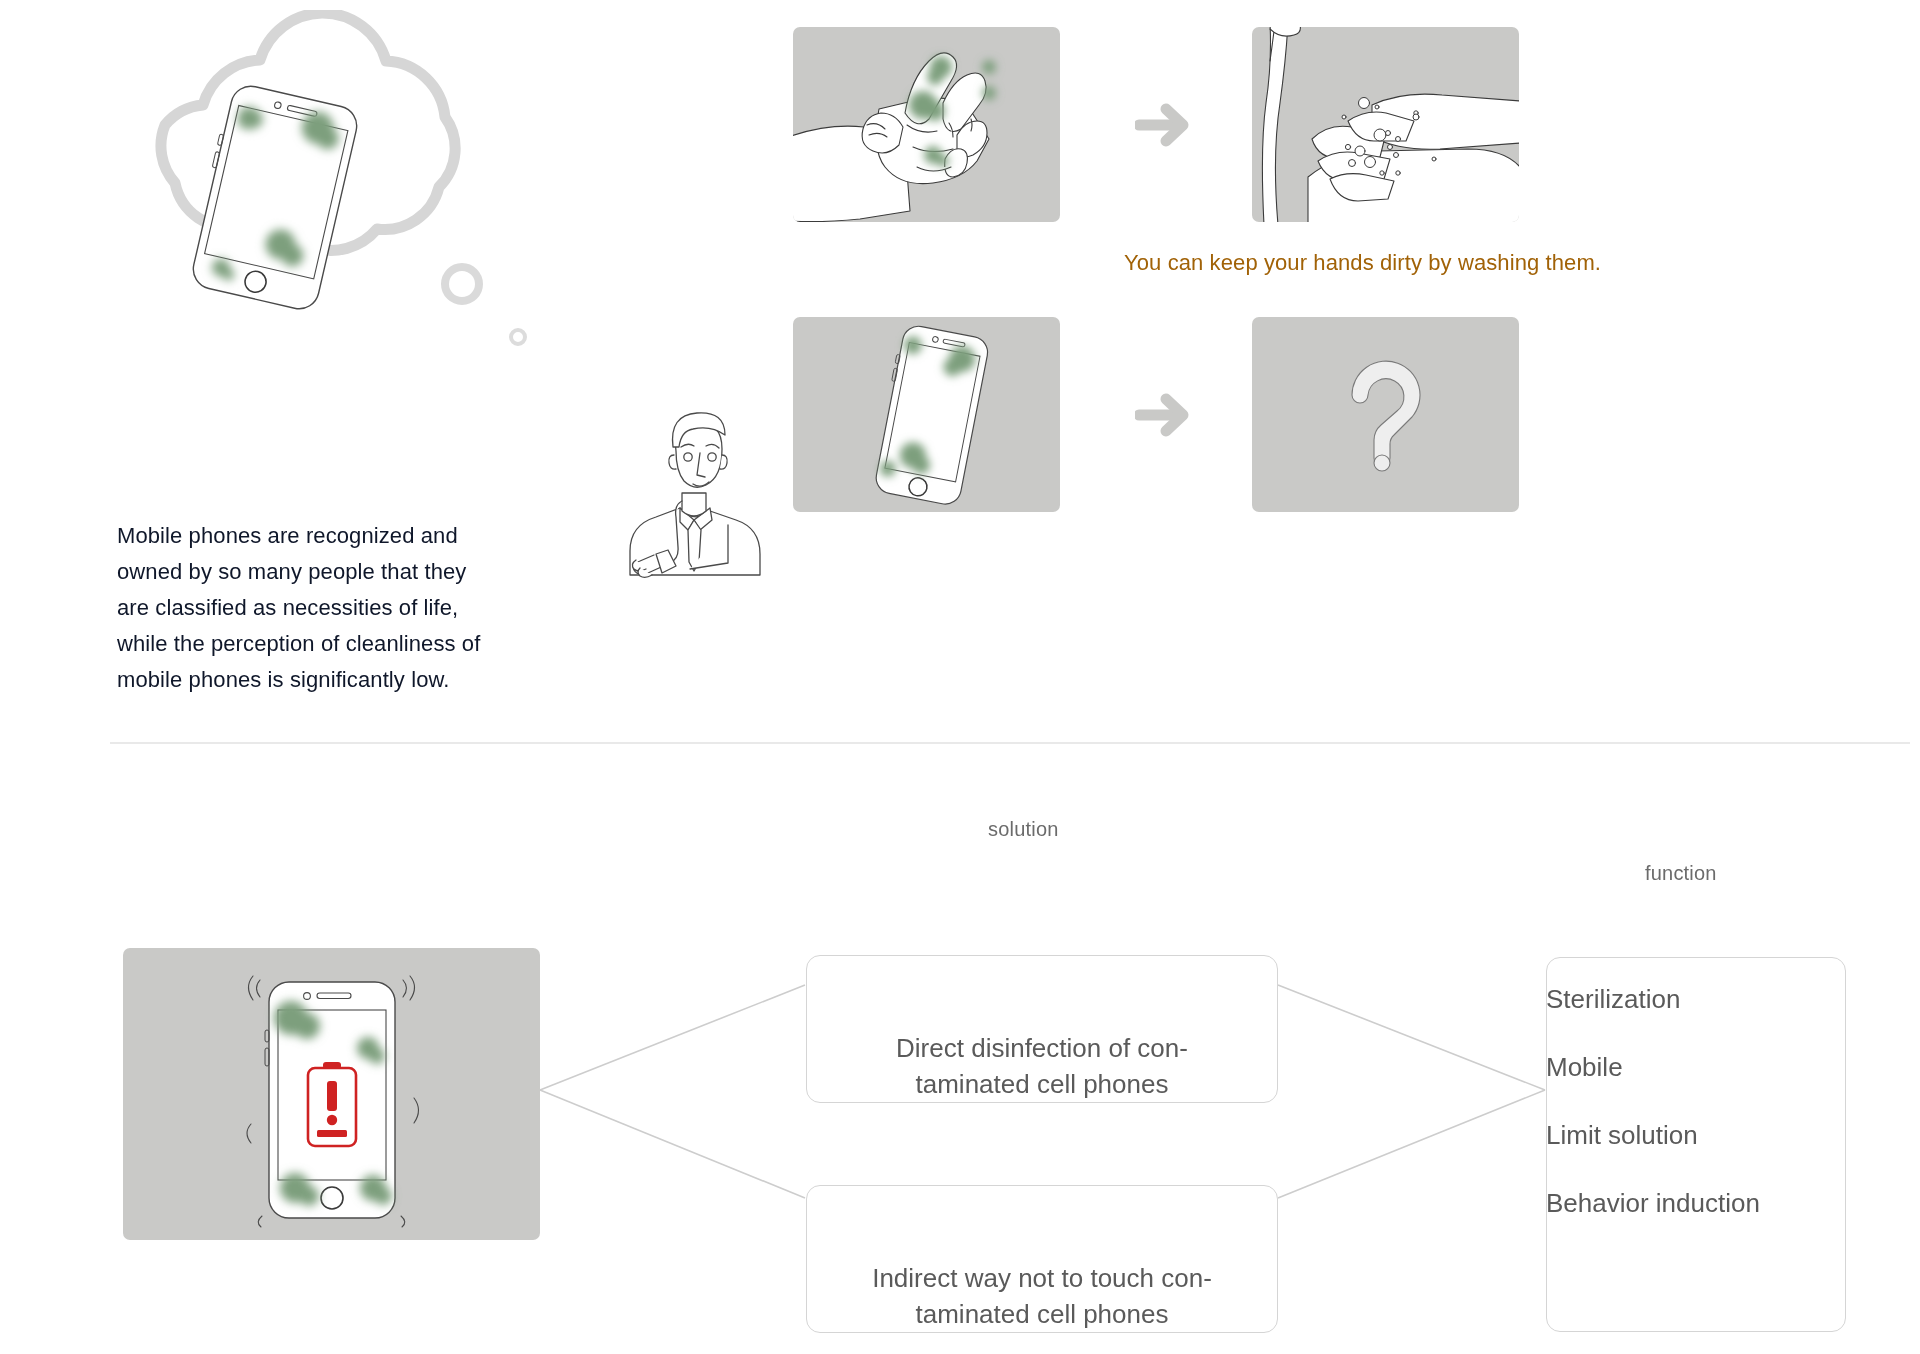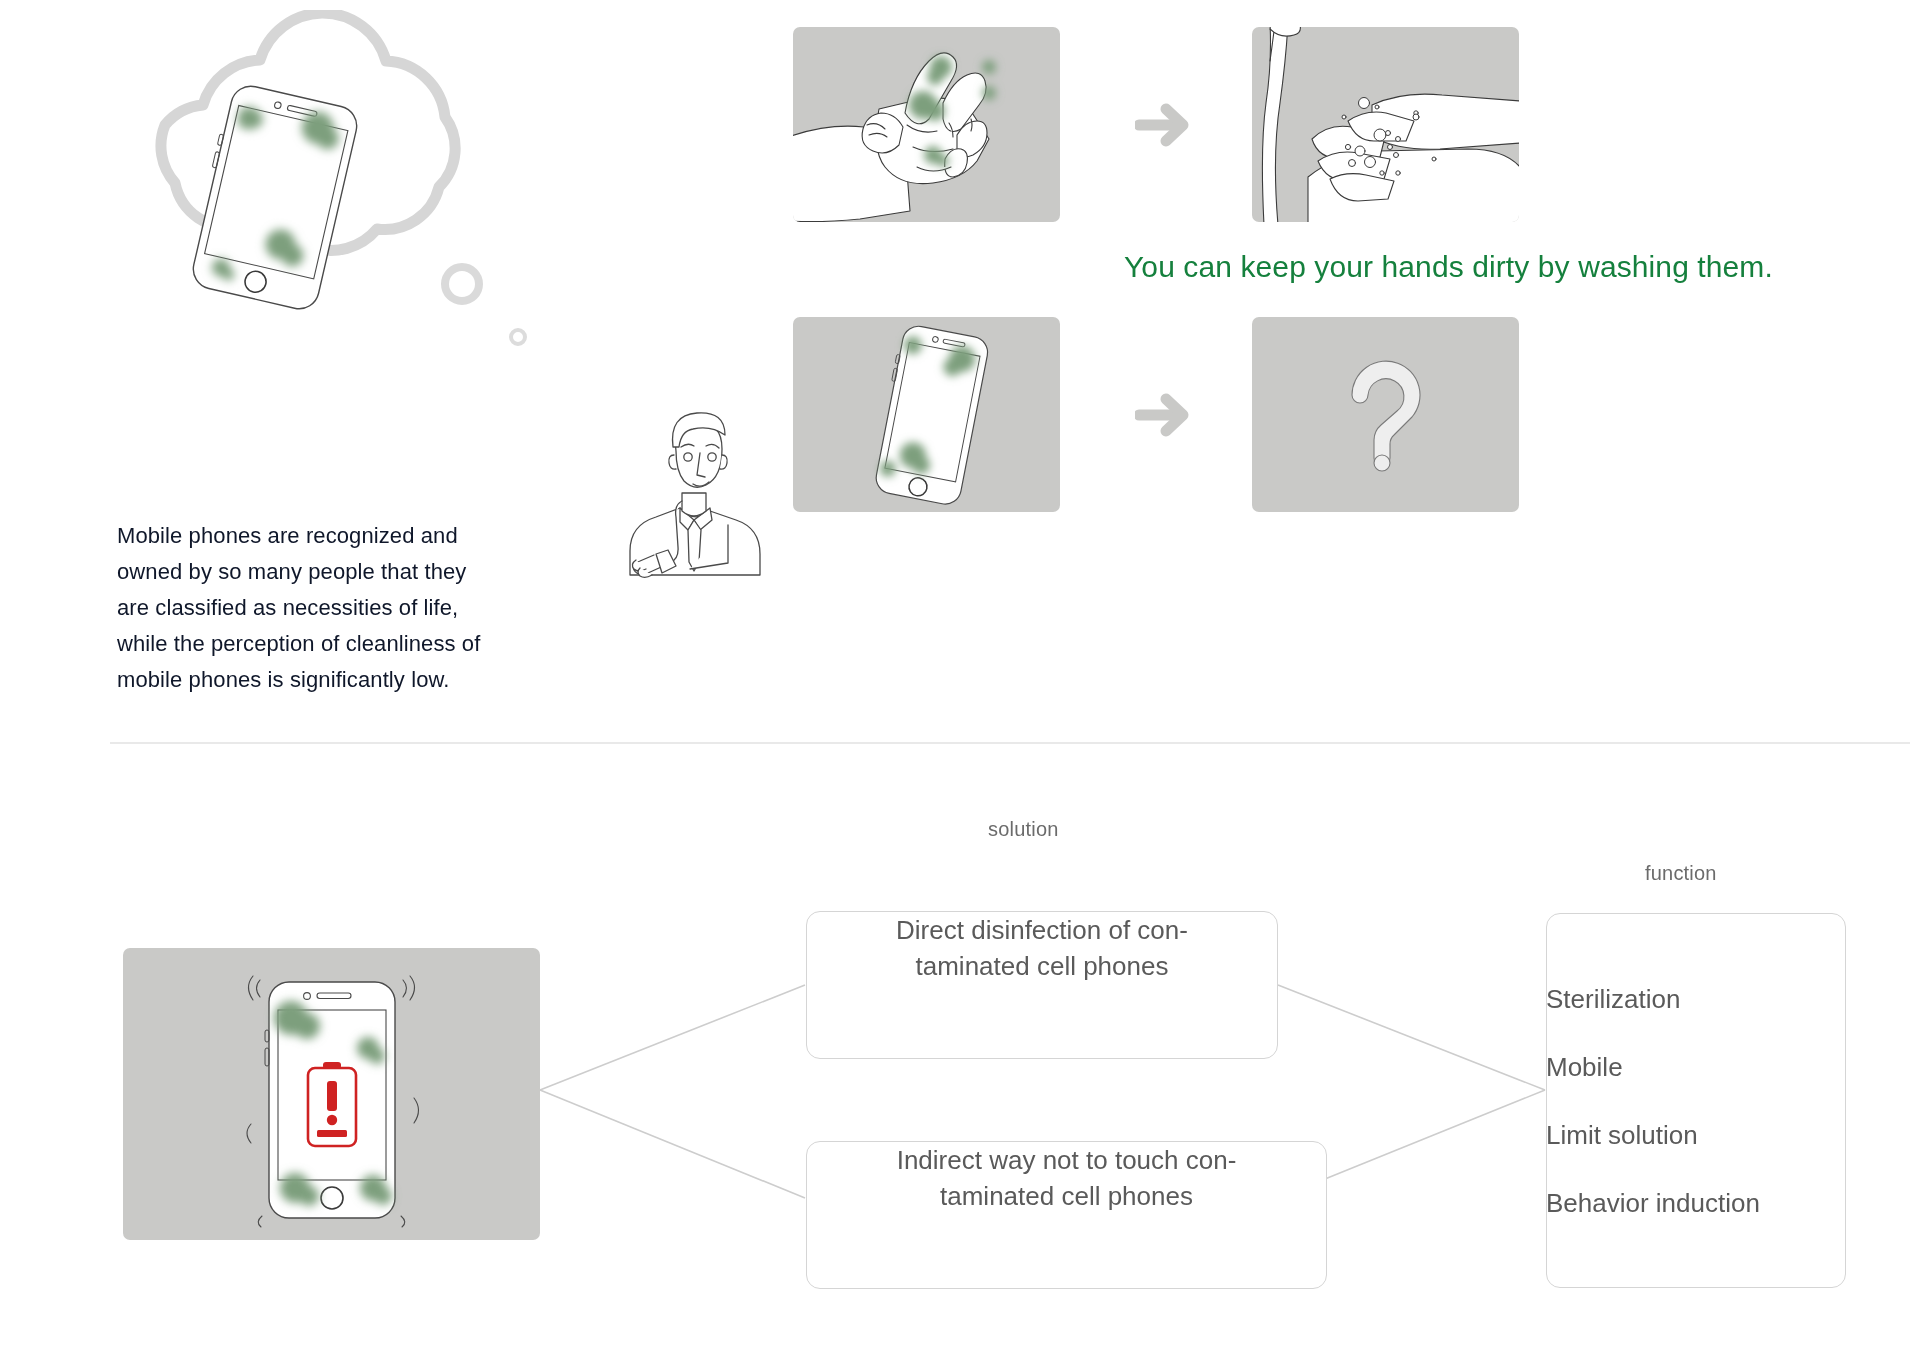--- a/index.html
+++ b/index.html
@@ -12,22 +12,22 @@
   #root { position: relative; width: 1920px; height: 1354px; }
 
   
   .body-text {
     color: #0f172a;
     font-size: 22px;
     line-height: 36px;
     letter-spacing: .1px;
   }
   .caption {
-    color: #15803d;
-    font-size: 30px;
+    color: #a16207;
+    font-size: 22px;
     letter-spacing: .1px;
     white-space: nowrap;
   }
   .col-head {
     color: #6b6b6b;
     font-size: 20px;
     letter-spacing: .2px;
   }
 
   
@@ -45,23 +45,24 @@
     background: #e9e9e9;
   }
 
   
   .rbox {
     position: absolute;
     border: 1.4px solid #d5d5d5;
     border-radius: 14px;
     background: #fff;
     display: flex;
-    align-items: flex-start;
+    align-items: flex-end;
     justify-content: center;
     text-align: center;
+    margin-top: 44px;
   }
   .rbox .rbox-text {
     color: #5a5a5a;
     font-size: 26px;
     line-height: 36px;
   }
   .func-list {
     position: absolute;
     display: flex;
     flex-direction: column;
@@ -386,21 +387,21 @@
     </svg>
   </div>
 
   <div class="rbox" style="left:806px;top:911px;width:472px;height:148px;">
     <div>
       <div class="rbox-text">Direct disinfection of con-</div>
       <div class="rbox-text">taminated cell phones</div>
     </div>
   </div>
 
-  <div class="rbox" style="left:806px;top:1141px;width:521px;height:148px;">
+  <div class="rbox" style="left:806px;top:1141px;width:472px;height:148px;">
     <div>
       <div class="rbox-text">Indirect way not to touch con-</div>
       <div class="rbox-text">taminated cell phones</div>
     </div>
   </div>
 
   <div class="rbox" style="left:1546px;top:913px;width:300px;height:375px;"></div>
   <div class="func-list" style="left:1546px;top:913px;width:300px;height:375px;">
     <div class="func-item">Sterilization</div>
     <div class="func-item">Mobile</div>

